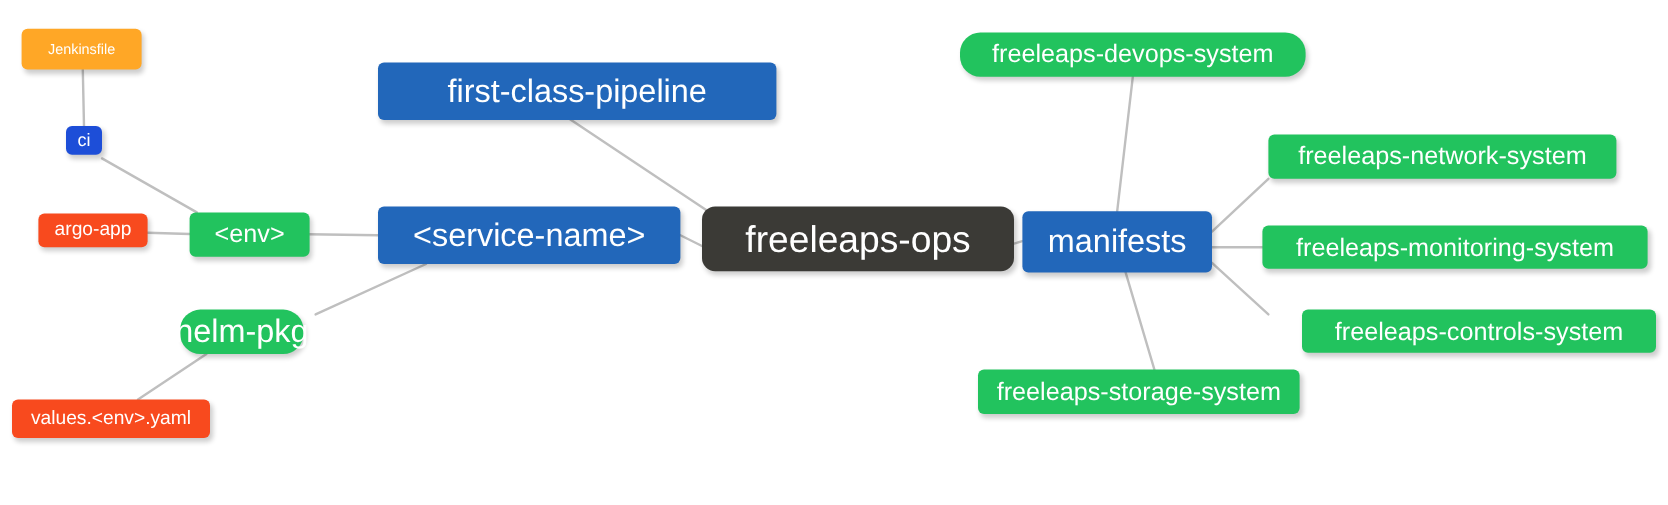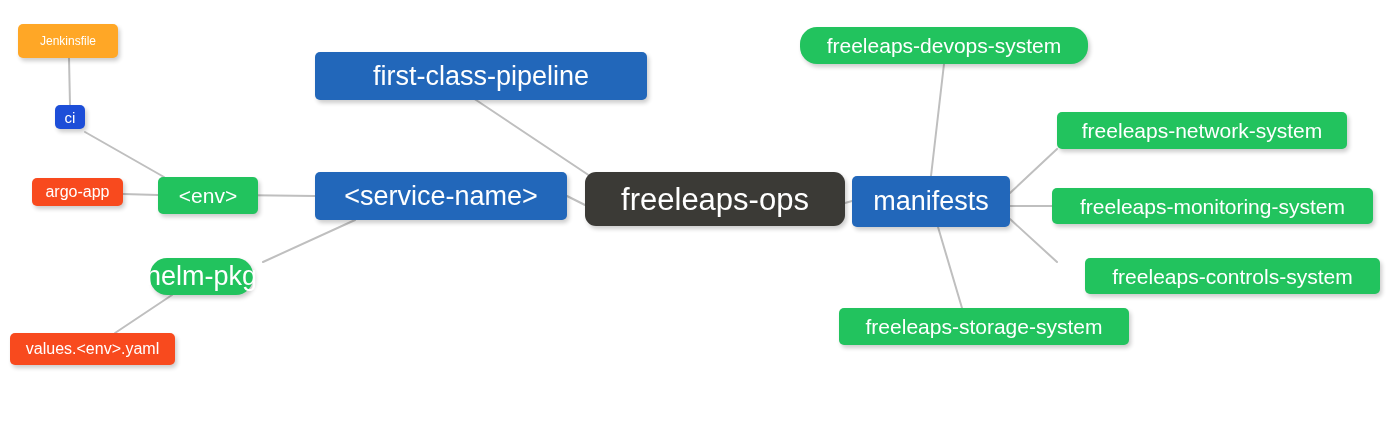--- a/index.html
+++ b/index.html
@@ -67,15 +67,15 @@
       <div class="node" style="left: 158px; top: 177px; width: 100px; height: 37px; background: rgb(34, 195, 94); font-size: 21px;">&lt;env&gt;</div>
       <div class="node" style="left: 150px; top: 258px; width: 103px; height: 37px; background: rgb(34, 195, 94); font-size: 27px; border-radius: 17px;">helm-pkg</div>
       <div class="node" style="left: 18px; top: 24px; width: 100px; height: 34px; background: rgb(255, 167, 38); font-size: 12px;">Jenkinsfile</div>
       <div class="node" style="left: 55px; top: 105px; width: 30px; height: 24px; background: #1d4ed8; font-size: 15px;">ci</div>
       <div class="node" style="left: 32px; top: 178px; width: 91px; height: 28px; background: rgb(248, 74, 30); font-size: 16px;">argo-app</div>
       <div class="node" style="left: 10px; top: 333px; width: 165px; height: 32px; background: rgb(248, 74, 30); font-size: 16px;">values.&lt;env&gt;.yaml</div>
       <div class="node" style="left: 800px; top: 27px; width: 288px; height: 37px; background: rgb(34, 195, 94); font-size: 21px; border-radius: 17px;">freeleaps-devops-system</div>
       <div class="node" style="left: 1057px; top: 112px; width: 290px; height: 37px; background: rgb(34, 195, 94); font-size: 21px;">freeleaps-network-system</div>
       <div class="node" style="left: 1052px; top: 188px; width: 321px; height: 36px; background: rgb(34, 195, 94); font-size: 21px;">freeleaps-monitoring-system</div>
       <div class="node" style="left: 1057px; top: 258px; width: 295px; height: 36px; background: rgb(34, 195, 94); font-size: 21px; margin-left: 28px;">freeleaps-controls-system</div>
-      <div class="node" style="left: 815px; top: 308px; width: 290px; height: 37px; background: rgb(34, 195, 94); font-size: 21px; margin-left: 24px;">freeleaps-storage-system</div>
+      <div class="node" style="left: 815px; top: 308px; width: 268px; height: 37px; background: rgb(34, 195, 94); font-size: 21px;">freeleaps-storage-system</div>
     </div>
 </div>
 
 </body></html>

